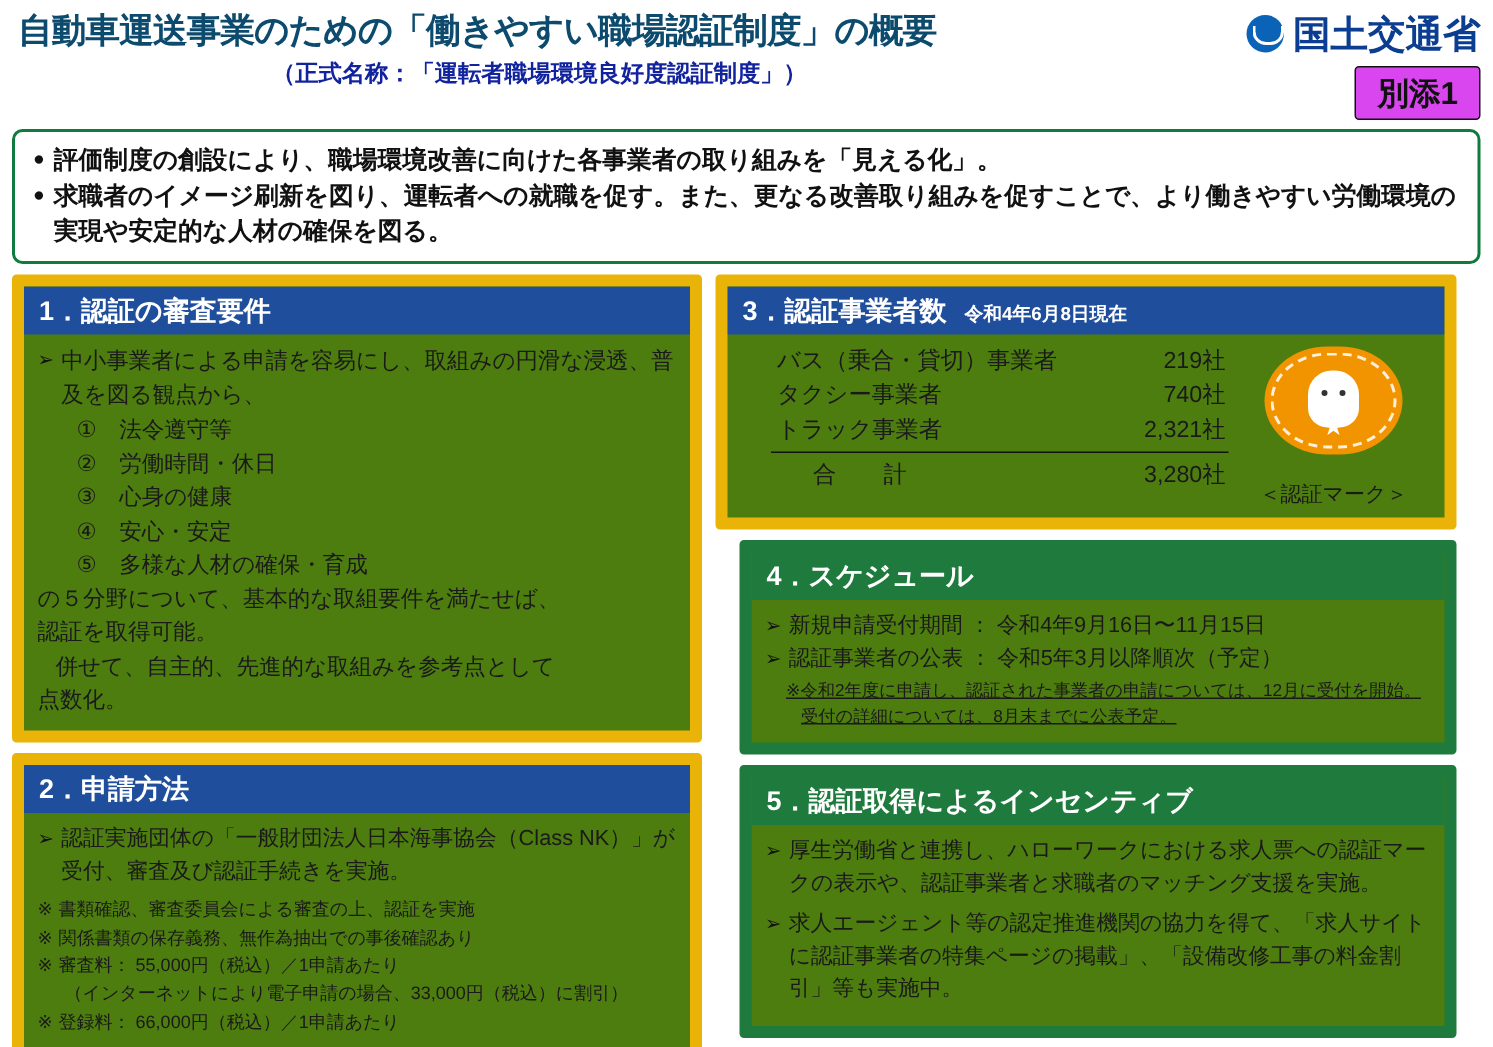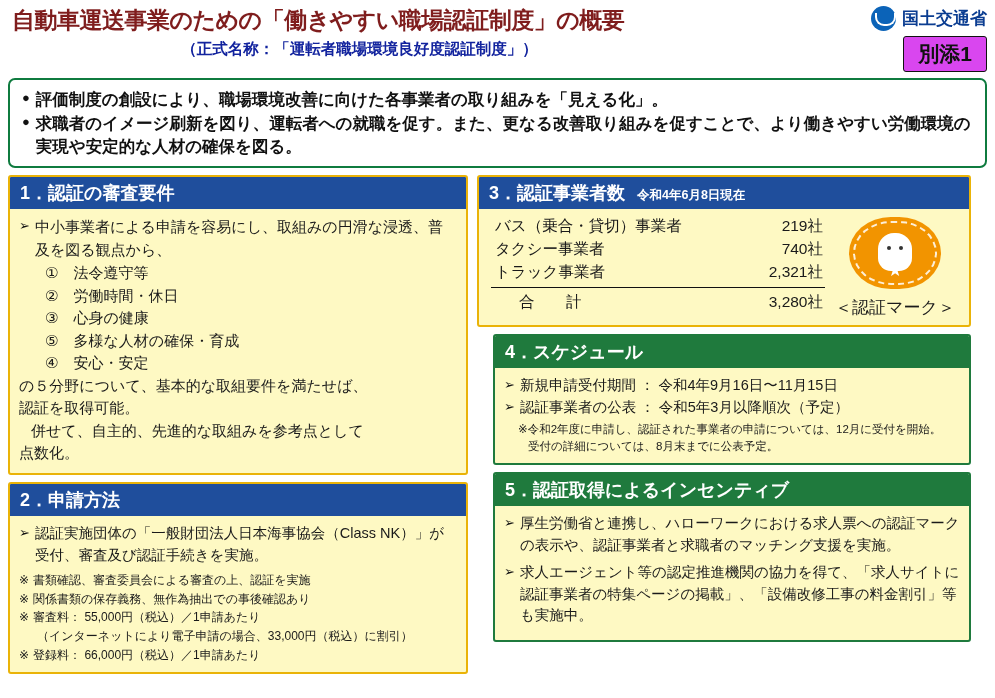--- a/index.html
+++ b/index.html
@@ -10,29 +10,29 @@
     color:#1a1a1a;
     position:relative;
     overflow:hidden;
   }
   .page{position:relative;width:995px;height:698px;box-sizing:border-box;padding:6px 8px 0 8px;}
 
   
   .header{display:flex;align-items:flex-start;justify-content:space-between;}
   .header-left{flex:1;padding-left:4px;}
   .main-title{
-    font-size:23px;font-weight:bold;color:#7f1d1d;letter-spacing:-0.5px;
+    font-size:23px;font-weight:bold;color:#0c4a6e;letter-spacing:-0.5px;
     white-space:nowrap;line-height:1.25;
   }
   .sub-title{
     margin-top:4px;text-align:center;font-size:15.5px;font-weight:bold;color:#12239e;
     padding-right:40px;
   }
   .header-right{width:240px;display:flex;flex-direction:column;align-items:flex-end;}
-  .ministry{display:flex;align-items:center;gap:6px;font-size:17px;font-weight:bold;color:#0b3d91;}
+  .ministry{display:flex;align-items:center;gap:6px;font-size:25px;font-weight:bold;color:#0b3d91;}
   .ministry-mark{width:25px;height:25px;border-radius:50%;background:#0b63b8;position:relative;flex:0 0 auto;}
   .ministry-mark:after{
     content:"";position:absolute;left:4px;top:7px;width:17px;height:11px;
     border:2px solid #ffffff;border-radius:0 0 9px 9px;border-top:none;
   }
   .attach-box{
     margin-top:5px;border:1.5px solid #111;border-radius:3px;
     padding:3px 14px;font-size:21px;font-weight:bold;color:#111;background:#d946ef;
   }
 
@@ -44,21 +44,21 @@
   .lead-item{display:flex;font-size:16.5px;font-weight:bold;color:#111;line-height:1.38;margin:1px 0;}
   .lead-bullet{color:#111;margin-right:6px;font-size:13px;line-height:1.6;}
   .lead-text{flex:1;}
 
   
   .columns{display:flex;gap:9px;margin-top:7px;}
   .col{display:flex;flex-direction:column;gap:7px;}
   .col-left{width:460px;}
   .col-right{width:494px;}
 
-  .panel{border:2px solid #eab308;border-radius:3px;background:#fef9c3;overflow:hidden;}
+  .panel{border:8px solid #eab308;border-radius:3px;background:#4d7c0f;overflow:hidden;}
   .panel-head{
     background:#1f4e9c;color:#fff;font-size:18px;font-weight:bold;
     padding:4px 10px;display:flex;align-items:baseline;gap:12px;
   }
   .panel-head .note{font-size:12.5px;font-weight:bold;}
   .panel-body{padding:7px 9px 8px 9px;font-size:14.5px;line-height:1.5;}
 
   .arrow-item{display:flex;align-items:flex-start;}
   .arrow{color:#111;margin-right:5px;font-size:13px;line-height:1.55;}
   .arrow-text{flex:1;}
@@ -71,21 +71,21 @@
   .s1-cont{margin-top:0px;}
   .s1-indent{margin-left:12px;}
 
   
   .notes{margin-top:5px;font-size:12px;line-height:1.55;}
   .note-row{display:flex;}
   .note-mark{margin-right:4px;}
   .note-sub{margin-left:18px;}
 
   
-  .s3-wrap{display:flex;padding:6px 8px 6px 10px;border-radius:27px;}
+  .s3-wrap{display:flex;padding:6px 8px 6px 27px;border-radius:27px;}
   .s3-table{flex:1;font-size:15.5px;}
   .s3-row{display:flex;justify-content:space-between;padding:1px 6px 1px 6px;}
   .s3-row .v{min-width:96px;text-align:right;}
   .s3-sep{border-top:1.5px solid #111;margin:3px 4px 3px 2px;}
   .s3-total{font-weight:normal;}
   .s3-total .l{margin-left:24px;letter-spacing:8px;}
   .s3-mark{width:132px;display:flex;flex-direction:column;align-items:center;justify-content:flex-start;}
   .mark-circle{
     width:92px;height:72px;border-radius:50%/55%;background:#f29400;position:relative;margin-top:2px;
   }
@@ -93,25 +93,25 @@
     position:absolute;inset:4px;border:2px dashed #fff;border-radius:50%/55%;opacity:.85;
   }
   .mark-face{
     position:absolute;left:50%;top:16px;transform:translateX(-50%);
     width:34px;height:38px;background:#fff;border-radius:16px 16px 13px 13px;
   }
   .mark-face:before,.mark-face:after{content:"";position:absolute;top:13px;width:4px;height:4px;background:#333;border-radius:50%;}
   .mark-face:before{left:9px;}
   .mark-face:after{right:9px;}
   .mark-star{position:absolute;left:50%;bottom:10px;transform:translateX(-50%);color:#fff;font-size:17px;line-height:1;}
-  .mark-caption{font-size:17px;margin-top:7px;}
+  .mark-caption{font-size:14px;margin-top:18px;}
 
   
   .s4-body{font-size:14.5px;}
-  .s4-note{font-size:11.5px;line-height:1.5;margin-left:14px;margin-top:2px;}
+  .s4-note{font-size:11.5px;line-height:1.5;margin-left:14px;margin-top:2px;text-decoration:underline;}
 
   
   .panel.green{border-color:#1f7a3d;margin-left:16px;}
   .panel.green .panel-head{background:#1f7a3d;}
 
   .s5-body{font-size:14.5px;line-height:1.5;}
   .s5-body .arrow-item{margin-bottom:5px;}
 </style>
 </head>
 <body>
@@ -153,22 +153,22 @@
         </div>
         <div class="panel-body s1-body">
           <div class="arrow-item">
             <span class="arrow">➢</span>
             <span class="arrow-text">中小事業者による申請を容易にし、取組みの円滑な浸透、普及を図る観点から、</span>
           </div>
           <div class="num-list">
             <div>①　法令遵守等</div>
             <div>②　労働時間・休日</div>
             <div>③　心身の健康</div>
+            <div>④　安心・安定</div>
             <div>⑤　多様な人材の確保・育成</div>
-            <div>④　安心・安定</div>
           </div>
           <div class="s1-cont">の５分野について、基本的な取組要件を満たせば、</div>
           <div>認証を取得可能。</div>
           <div class="s1-indent">併せて、自主的、先進的な取組みを参考点として</div>
           <div>点数化。</div>
         </div>
       </div>
 
       <div class="panel">
         <div class="panel-head">

